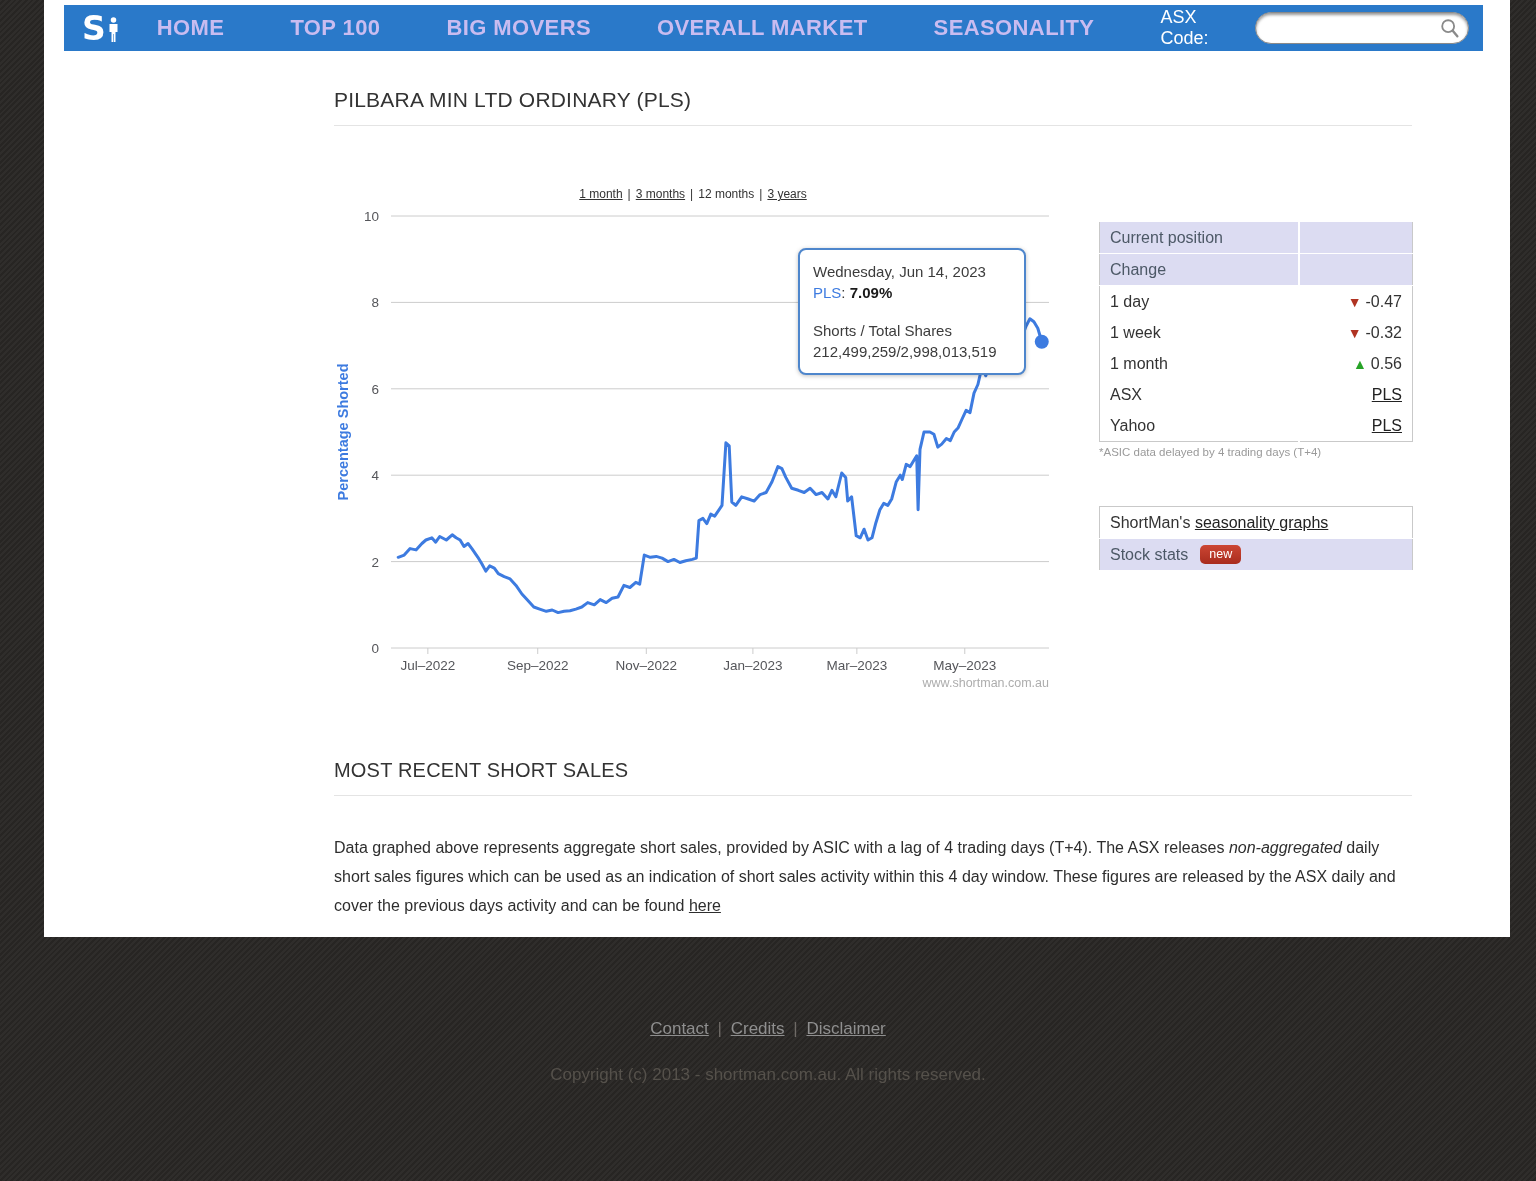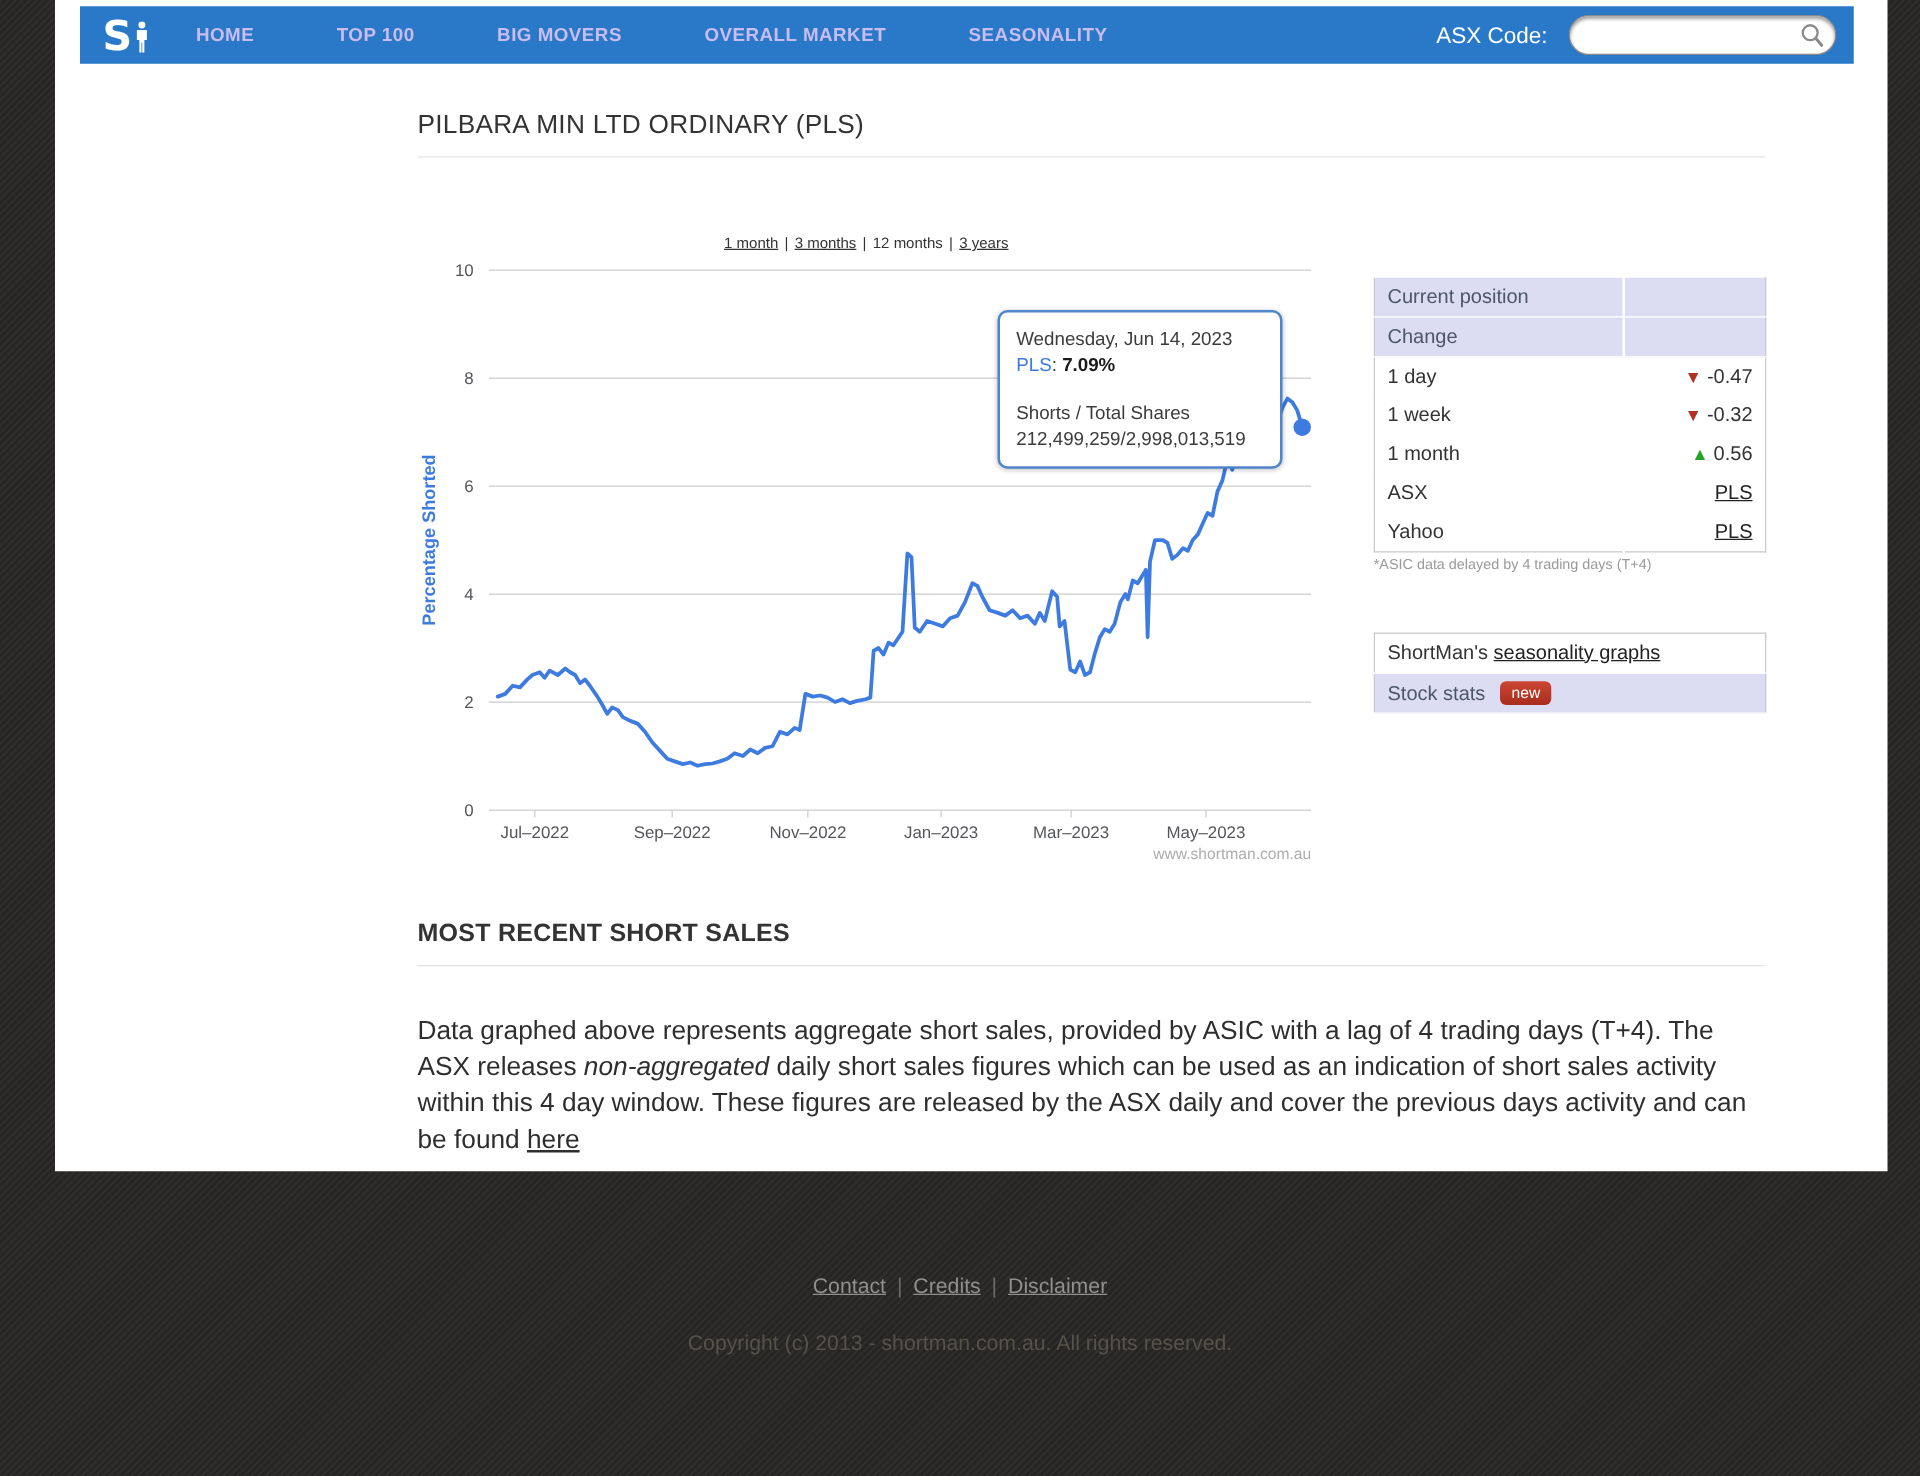--- a/index.html
+++ b/index.html
@@ -13,21 +13,21 @@
 
   
   .navbar {
     margin:5px 27px 0 20px; height:46px; background:#2a79c9;
     display:flex; align-items:center; padding:0 14px 0 18px;
   }
   .logo { display:flex; align-items:flex-end; gap:2px; margin-right:38px; cursor:pointer; }
   .logo-s { color:#ffffff; font-size:33px; font-weight:bold; line-height:33px; font-family:"DejaVu Sans", sans-serif; }
   .logo-man { width:11px; height:26px; margin-bottom:2px; }
   .nav-item {
-    color:#c9bcf0; font-weight:bold; font-size:15px; letter-spacing:0.4px;
+    color:#c9bcf0; font-weight:bold; font-size:22px; letter-spacing:0.4px;
     margin-right:66px; cursor:pointer; white-space:nowrap;
   }
   .nav-right { margin-left:auto; display:flex; align-items:center; }
   .asx-label { color:#ffffff; font-size:18px; margin-right:17px; }
   .searchwrap { position:relative; }
   .search-input {
     width:170px; height:26px; border:1px solid #8a8a8a; border-radius:16px;
     padding:2px 30px 2px 12px; font-size:16px; outline:none;
     box-shadow:inset 0 2px 3px rgba(0,0,0,.4); background:#ffffff;
   }
@@ -71,24 +71,24 @@
   td.val a, .stats-link, .pls-link { color:#222222; text-decoration:underline; cursor:pointer; }
   .footnote { font-size:11.5px; color:#9a9a9a; margin-top:4px; }
   .stock-stats { margin-top:48px; }
   .badge-new {
     display:inline-block; background:linear-gradient(#cc4633,#a92c1e); color:#ffffff;
     font-size:12.5px; border-radius:5px; padding:2px 9px 3px; margin-left:12px; vertical-align:2px;
   }
 
   
   .section-heading {
-    margin-top:34px; font-size:20px; color:#333333; font-weight:bold;
+    margin-top:58px; font-size:20px; color:#333333; font-weight:normal;
     padding-bottom:13px; border-bottom:1px solid #e4e4e4; letter-spacing:0.2px;
   }
-  .body-copy { margin-top:37px; font-size:21px; color:#2e2e2e; line-height:29px; width:1078px; }
+  .body-copy { margin-top:37px; font-size:16px; color:#2e2e2e; line-height:29px; width:1078px; }
   .body-copy .ital { font-style:italic; }
   .body-copy a { color:#2e2e2e; text-decoration:underline; cursor:pointer; }
 
   
   .site-footer { height:244px; text-align:center; }
   .footer-links { padding-top:82px; font-size:17px; color:#6e6a66; }
   .footer-links a { color:#8f8f8f; text-decoration:underline; cursor:pointer; padding:0 4px; }
   .copyright { margin-top:26px; font-size:17px; color:#55514b; }
 
   svg text { font-family:"Liberation Sans", sans-serif; }

